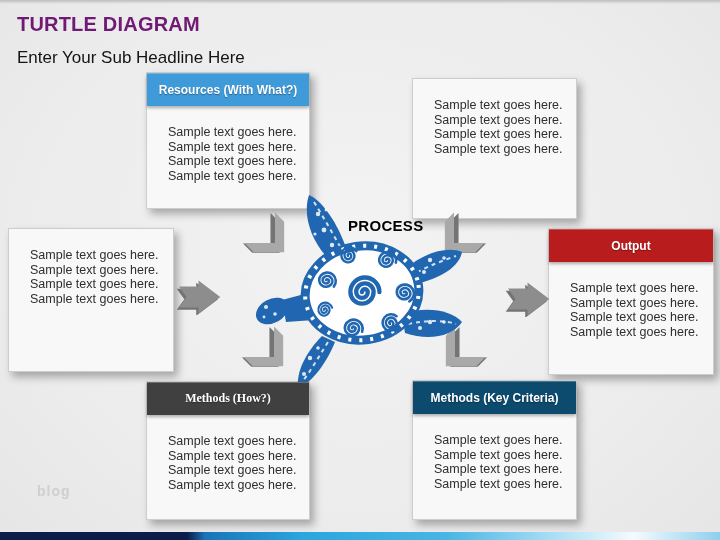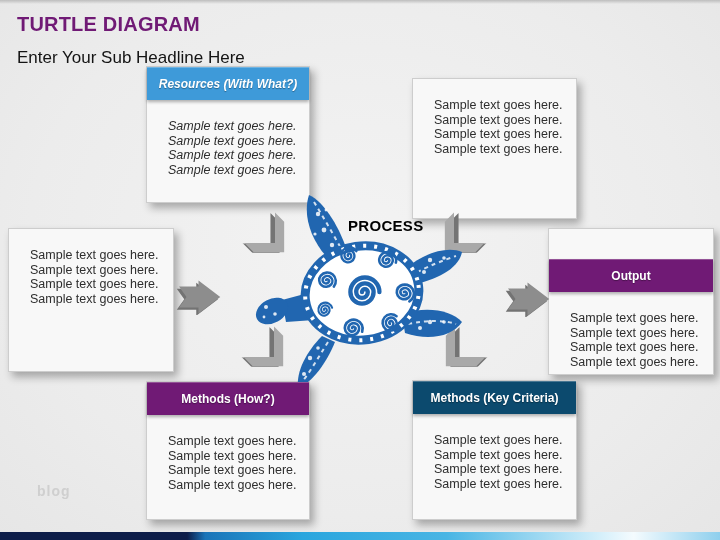--- a/index.html
+++ b/index.html
@@ -16,21 +16,21 @@
 
   .box{position:absolute;background:#f8f8f8;border:1px solid #cdcdcd;
     box-shadow:4px 5px 8px rgba(0,0,0,.30);}
   .box-header{height:33px;display:flex;align-items:center;justify-content:center;
     color:#fff;font-weight:bold;font-size:12px;text-shadow:0 1px 1px rgba(0,0,0,.35);
     box-shadow:inset 0 1px 0 rgba(255,255,255,.25), 0 2px 3px rgba(0,0,0,.30);
     position:relative;z-index:2;}
   .box-body{padding:19px 8px 0 21px;font-size:12.5px;color:#2e2e2e;}
   .line{line-height:14.7px;white-space:nowrap;}
 
-  #box-resources-what{left:146px;top:66px;width:162px;height:135px;font-style:italic;}
+  #box-resources-what{left:146px;top:72px;width:162px;height:135px;}
   #box-resources-who{left:412px;top:78px;width:163px;height:139px;}
   #box-input{left:8px;top:228px;width:164px;height:142px;}
   #box-output{left:548px;top:228px;width:164px;height:145px;}
   #box-methods-how{left:146px;top:381px;width:162px;height:137px;}
   #box-methods-key{left:412px;top:380px;width:163px;height:138px;}
 
   .harrow{position:absolute;width:50px;height:36px;}
   #arrow-left{left:175px;top:279px;}
   #arrow-right{left:504px;top:281px;}
 
@@ -78,31 +78,31 @@
 <div class="box" id="box-input">
   <div class="box-body">
     <div class="line">Sample text goes here.</div>
     <div class="line">Sample text goes here.</div>
     <div class="line">Sample text goes here.</div>
     <div class="line">Sample text goes here.</div>
   </div>
 </div>
 
 <div class="box" id="box-output">
-  <div class="box-header" style="background-color: #701a75; margin-top: 30px;">Output</div>
+  <div class="box-header" style="background-color: #b91c1c;">Output</div>
   <div class="box-body">
     <div class="line">Sample text goes here.</div>
     <div class="line">Sample text goes here.</div>
     <div class="line">Sample text goes here.</div>
     <div class="line">Sample text goes here.</div>
   </div>
 </div>
 
 <div class="box" id="box-methods-how">
-  <div class="box-header" style="background-color: #701a75;">Methods (How?)</div>
+  <div class="box-header" style="background-color: #404040; font-family: Liberation Serif, serif;">Methods (How?)</div>
   <div class="box-body">
     <div class="line">Sample text goes here.</div>
     <div class="line">Sample text goes here.</div>
     <div class="line">Sample text goes here.</div>
     <div class="line">Sample text goes here.</div>
   </div>
 </div>
 
 <div class="box" id="box-methods-key">
   <div class="box-header" style="background-color: #0c4a6e;">Methods (Key Criteria)</div>

